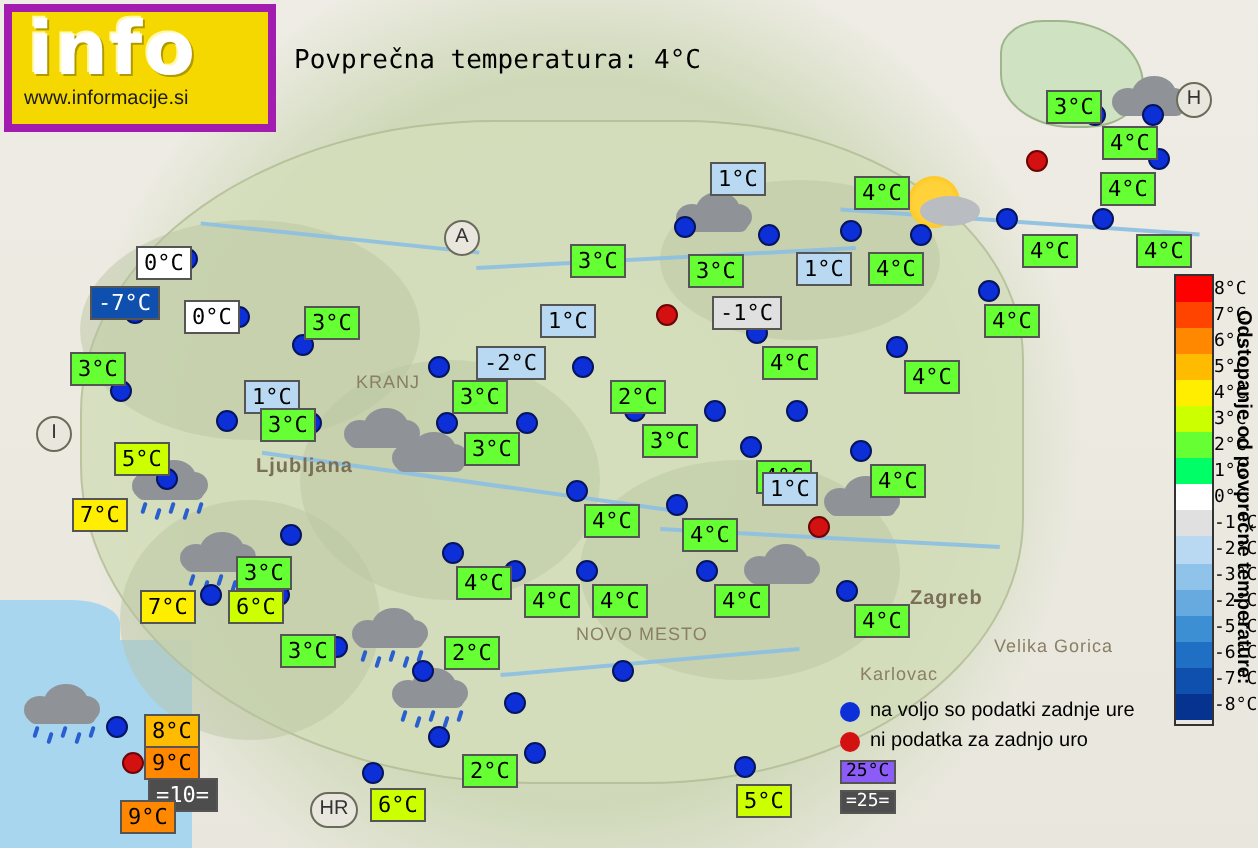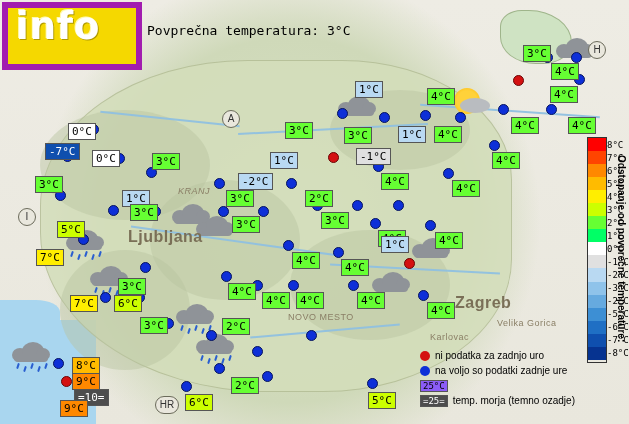--- a/index.html
+++ b/index.html
@@ -45,21 +45,21 @@
     position:absolute;border-radius:50%;
     background:#b9c49f;opacity:.45;
   }
   .river{
     position:absolute;background:#8fc0e0;height:2px;opacity:.95;
   }
   
   .logo{
     position:absolute;left:2px;top:2px;width:128px;height:56px;
     background:#f5d800;
-    border:6px solid #a21caf;
+    border:4px solid #a21caf;
   }
   .logo .word{
     font-family:"DejaVu Sans",sans-serif;
     font-weight:bold;font-size:37px;color:#ffffff;
     text-shadow:1px 1px 0 #b09a00,-1px -1px 0 #fff9b0;
     letter-spacing:1px;
     padding-left:8px;line-height:38px;
   }
   .logo .url{
     font-size:10px;color:#1a1a1a;padding-left:6px;line-height:12px;
@@ -99,21 +99,21 @@
   .drop{
     position:absolute;width:2px;height:6px;background:#2a5fd0;border-radius:1px;
     transform:rotate(18deg);
   }
   
   .place{
     position:absolute;color:#8a7f66;font-size:9px;
     font-family:"Liberation Sans",sans-serif;
     letter-spacing:.5px;
   }
-  .place.big{font-size:16px;color:#7a6f57;font-weight:bold;}
+  .place.big{font-size:10px;color:#7a6f57;font-weight:bold;}
   
   .ccode{
     position:absolute;width:16px;height:16px;border-radius:50%;
     background:#e9e7dd;border:1px solid #6b6b5b;
     font-size:10px;text-align:center;line-height:15px;color:#333;
     font-family:"Liberation Sans",sans-serif;
   }
   
   .legend{
     position:absolute;left:420px;top:349px;width:190px;
@@ -164,23 +164,24 @@
 
   <div class="river" style="left:100px;top:118px;width:140px;transform:rotate(6deg);"></div>
   <div class="river" style="left:238px;top:128px;width:190px;transform:rotate(-3deg);"></div>
   <div class="river" style="left:420px;top:110px;width:180px;transform:rotate(4deg);"></div>
   <div class="river" style="left:130px;top:240px;width:210px;transform:rotate(8deg);"></div>
   <div class="river" style="left:330px;top:268px;width:170px;transform:rotate(3deg);"></div>
   <div class="river" style="left:250px;top:330px;width:150px;transform:rotate(-5deg);"></div>
 
   <div class="logo">
     <div class="word">info</div>
+    <div class="url">www.informacije.si</div>
   </div>
 
-  <div class="hdr" style="top:21px;left:147px">Povprečna temperatura: 3°C</div>
+  <div class="hdr" style="top:21px;left:147px">Povprečna temperatura: 4°C</div>
 
   <div id="icons-layer">
       <div class="wicon" style="left: 338px; top: 92px;">
         <div class="cloud" style="left: 0px; top: 10px; width: 16px; height: 14px; background: rgb(143, 147, 152);"></div>
         <div class="cloud" style="left: 10px; top: 4px; width: 22px; height: 18px; background: rgb(143, 147, 152);"></div>
         <div class="cloud" style="left: 24px; top: 10px; width: 14px; height: 13px; background: rgb(143, 147, 152);"></div>
         <div style="position: absolute; left: 2px; top: 16px; width: 34px; height: 8px; background: rgb(143, 147, 152); border-radius: 5px;"></div>
       </div>
       <div class="wicon" style="left: 172px; top: 200px;">
         <div class="cloud" style="left: 0px; top: 10px; width: 16px; height: 14px; background: rgb(143, 147, 152);"></div>
@@ -375,50 +376,49 @@
       <div class="tlabel" style="left: 381px; top: 236px; background: rgb(185, 217, 242);">1°C</div>
       <div class="tlabel" style="left: 435px; top: 232px; background: rgb(102, 255, 51);">4°C</div>
       <div class="tlabel" style="left: 228px; top: 283px; background: rgb(102, 255, 51);">4°C</div>
       <div class="tlabel" style="left: 262px; top: 292px; background: rgb(102, 255, 51);">4°C</div>
       <div class="tlabel" style="left: 296px; top: 292px; background: rgb(102, 255, 51);">4°C</div>
       <div class="tlabel" style="left: 357px; top: 292px; background: rgb(102, 255, 51);">4°C</div>
       <div class="tlabel" style="left: 427px; top: 302px; background: rgb(102, 255, 51);">4°C</div>
       <div class="tlabel" style="left: 292px; top: 252px; background: rgb(102, 255, 51);">4°C</div>
     </div>
   <div id="places-layer">
-      <div class="place" style="left: 178px; top: 186px; font-style: italic;">KRANJ</div>
+      <div class="place" style="left: 178px; top: 186px;">KRANJ</div>
       <div class="place big" style="left: 128px; top: 228px;">Ljubljana</div>
       <div class="place" style="left: 288px; top: 312px;">NOVO MESTO</div>
       <div class="place big" style="left: 455px; top: 294px;">Zagreb</div>
       <div class="place" style="left: 497px; top: 318px;">Velika Gorica</div>
       <div class="place" style="left: 430px; top: 332px;">Karlovac</div>
     </div>
   <div id="codes-layer">
       <div class="ccode" style="left: 222px; top: 110px;">A</div>
       <div class="ccode" style="left: 18px; top: 208px;">I</div>
       <div class="ccode" style="left: 588px; top: 41px;">H</div>
       <div class="ccode" style="left: 155px; top: 396px; width: 22px; border-radius: 9px;">HR</div>
     </div>
 
   <div class="legend">
     <div id="legend-rows">
         <div class="lrow">
+          <div class="lswatch" style="background: rgb(13, 47, 216);"></div>
+          <div>na voljo so podatki zadnje ure</div>
+        </div>
+        <div class="lrow">
           <div class="lswatch" style="background: rgb(212, 17, 17);"></div>
           <div>ni podatka za zadnjo uro</div>
-        </div>
-        <div class="lrow">
-          <div class="lswatch" style="background: rgb(13, 47, 216);"></div>
-          <div>na voljo so podatki zadnje ure</div>
         </div>
         <div class="lrow">
           <div class="lbox" style="background: #8b5cf6;">25°C</div>
         </div>
         <div class="lrow">
           <div class="lbox" style="background: rgb(77, 77, 77); color: rgb(255, 255, 255);">=25=</div>
-          <div>temp. morja (temno ozadje)</div>
         </div>
       </div>
   </div>
 
   <div class="scale" id="scale">
       <div class="cell" style="height: 13.0588px; background: rgb(255, 0, 0);">
         <span>8°C</span>
       </div>
       <div class="cell" style="height: 13.0588px; background: rgb(255, 68, 0);">
         <span>7°C</span>

